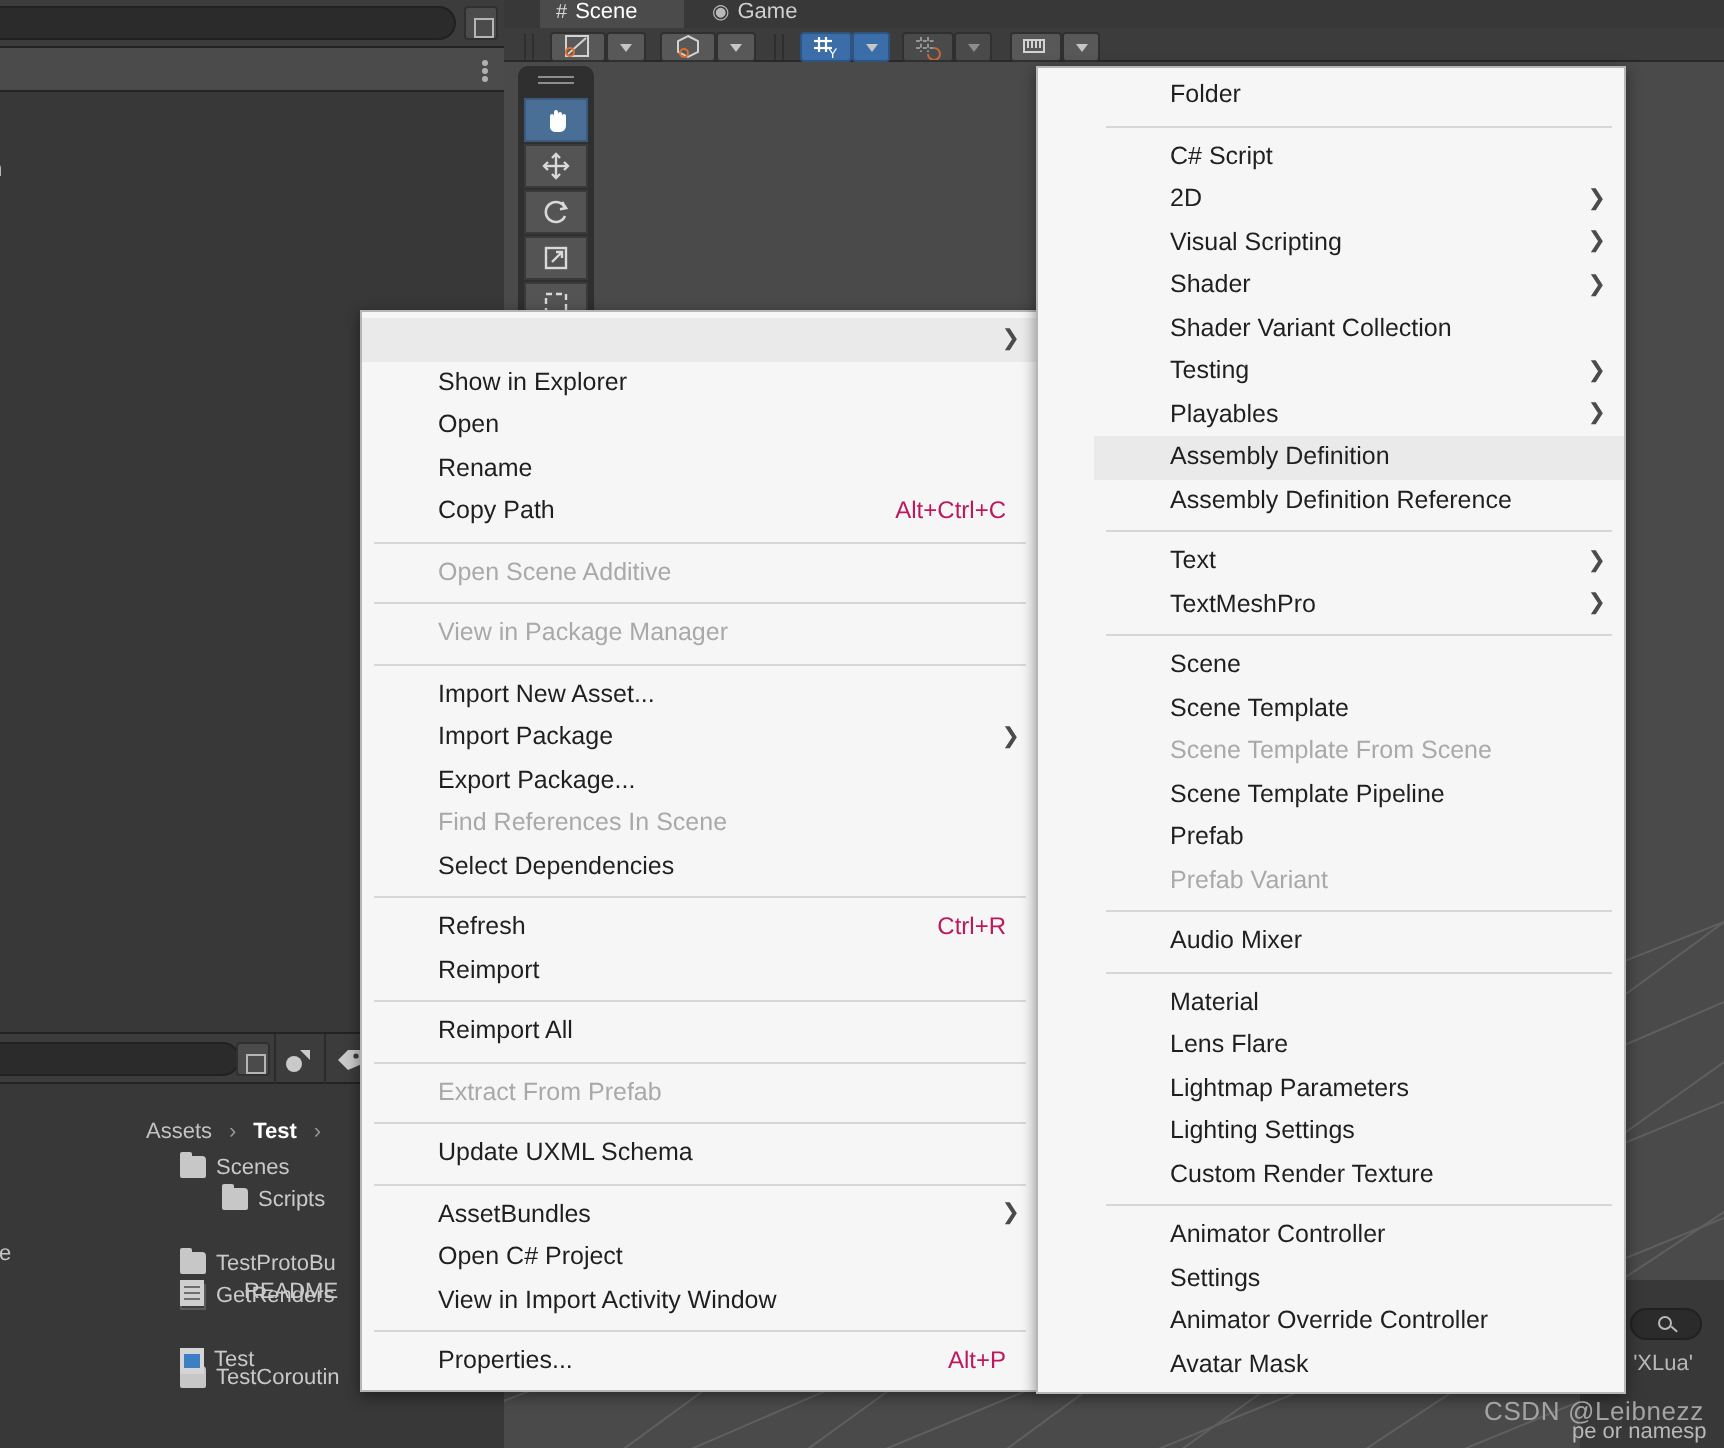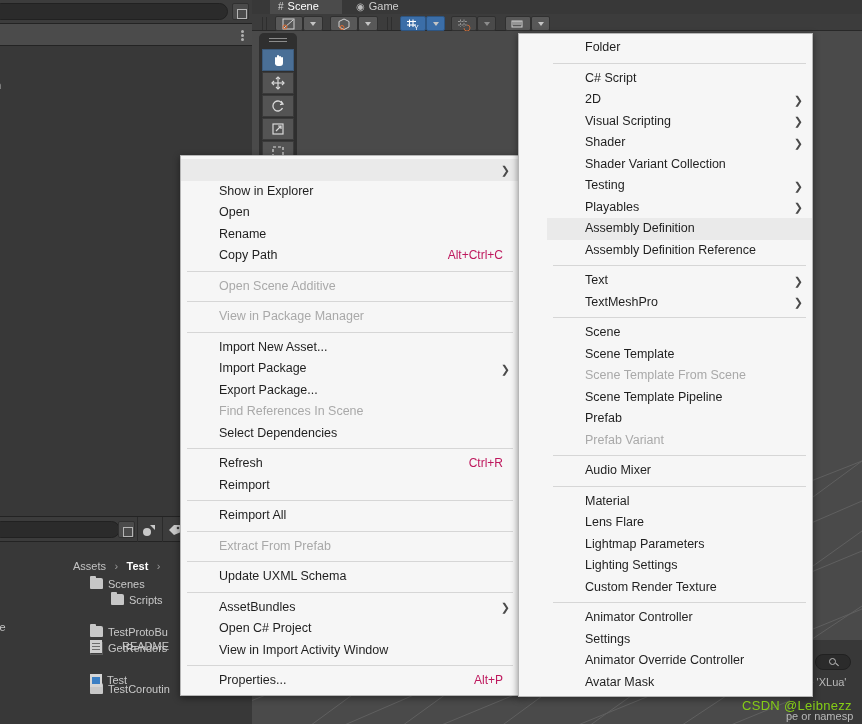--- a/index.html
+++ b/index.html
@@ -204,21 +204,21 @@
     font-size: 11px; color: #4b4b4b; line-height: 1;
   }
   .msep { height: 1px; background: #d6d6d6; margin: 4px 6px 4px 6px; }
 
   #menu-main { left: 180px; top: 155px; width: 340px; }
   #menu-create { left: 518px; top: 33px; width: 295px; padding-left: 28px; }
 
   
   .watermark {
     position: absolute; left: 742px; top: 698px;
-    font-size: 13px; color: #84cc16; white-space: nowrap; letter-spacing: .3px;
+    font-size: 13px; color: #a3a3a3; white-space: nowrap; letter-spacing: .3px;
   }
 </style>
 </head>
 <body>
 
 <div id="root">
 
   <div class="editor-bg"></div>
 
   <div class="scene-canvas">

